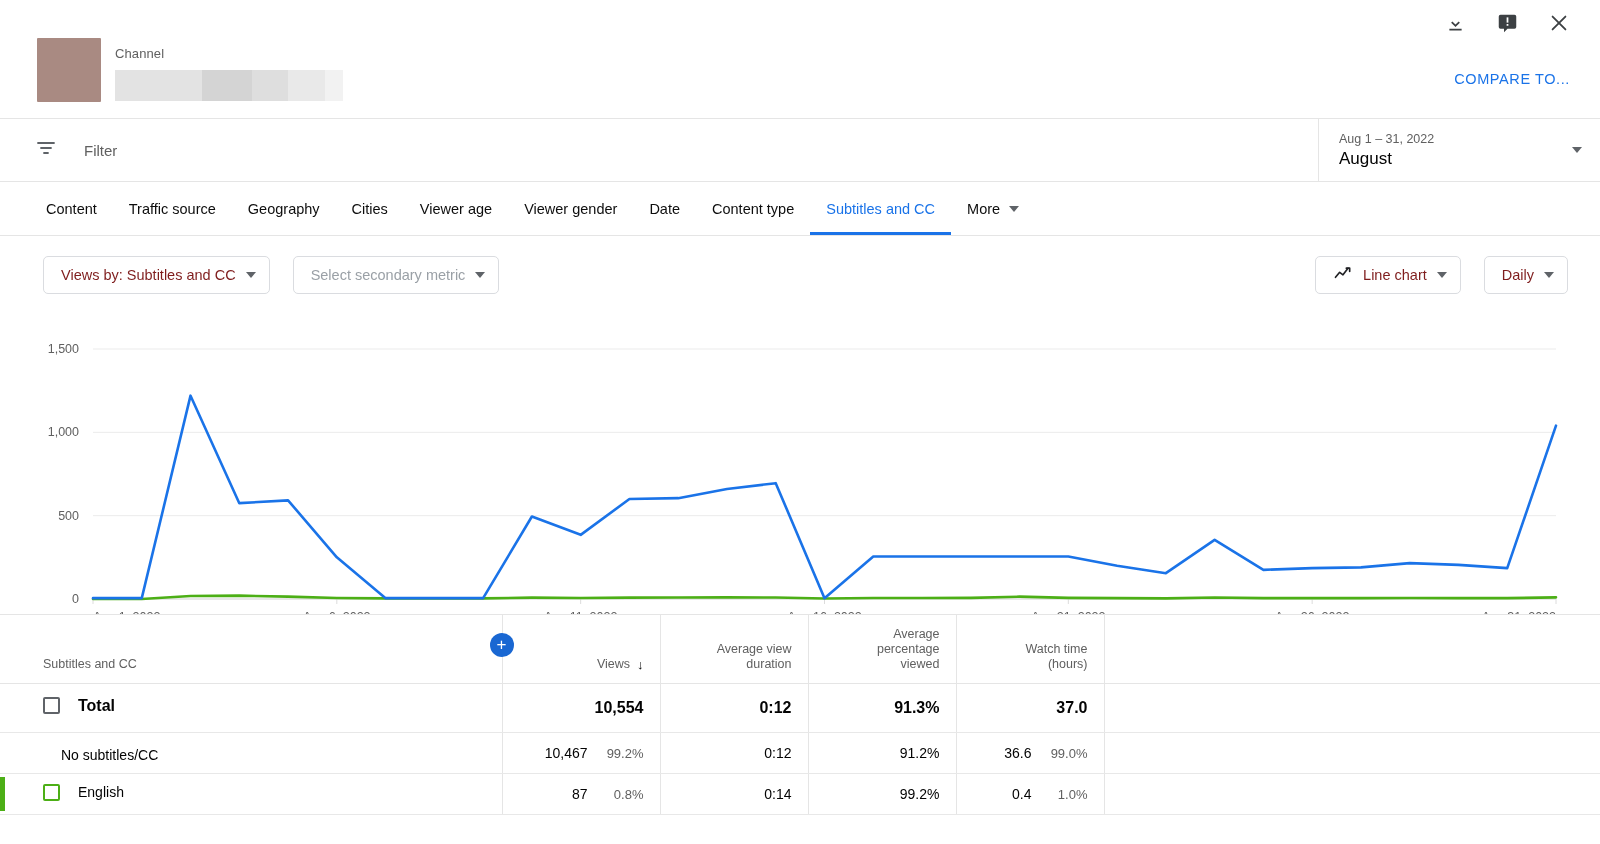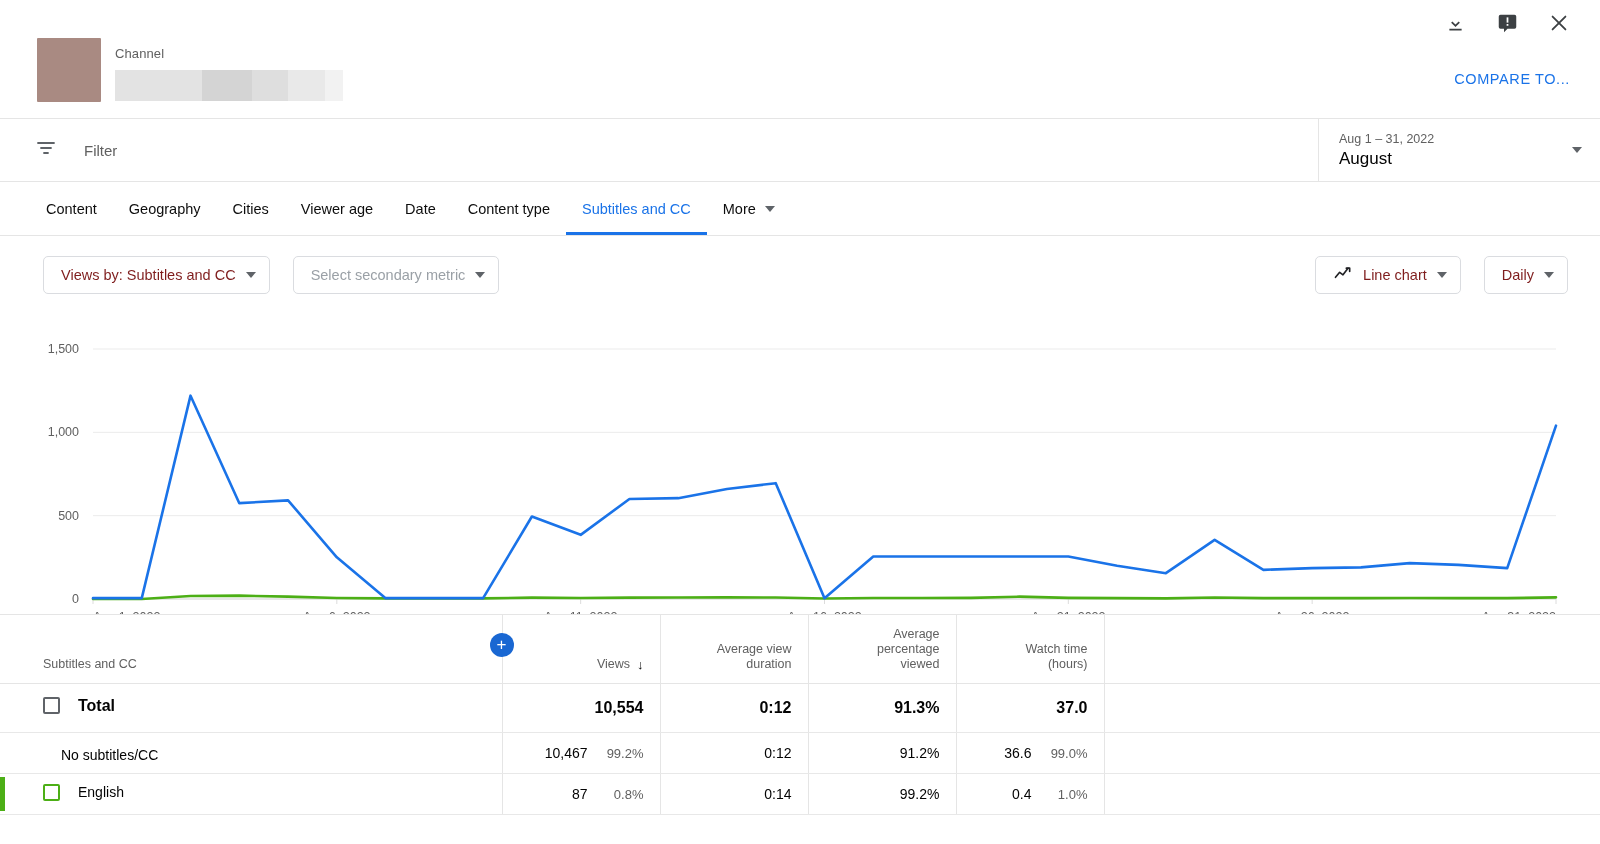--- a/index.html
+++ b/index.html
@@ -226,27 +226,33 @@
     </div>
     <span class="caret"></span>
   </div>
 </div>
 
 <div class="tabs">
   <div class="tab">
     <span>Content</span>
   </div>
   <div class="tab">
+    <span>Traffic source</span>
+  </div>
+  <div class="tab">
     <span>Geography</span>
   </div>
   <div class="tab">
     <span>Cities</span>
   </div>
   <div class="tab">
     <span>Viewer age</span>
+  </div>
+  <div class="tab">
+    <span>Viewer gender</span>
   </div>
   <div class="tab">
     <span>Date</span>
   </div>
   <div class="tab">
     <span>Content type</span>
   </div>
   <div class="tab active">
     <span>Subtitles and CC</span>
   </div>

